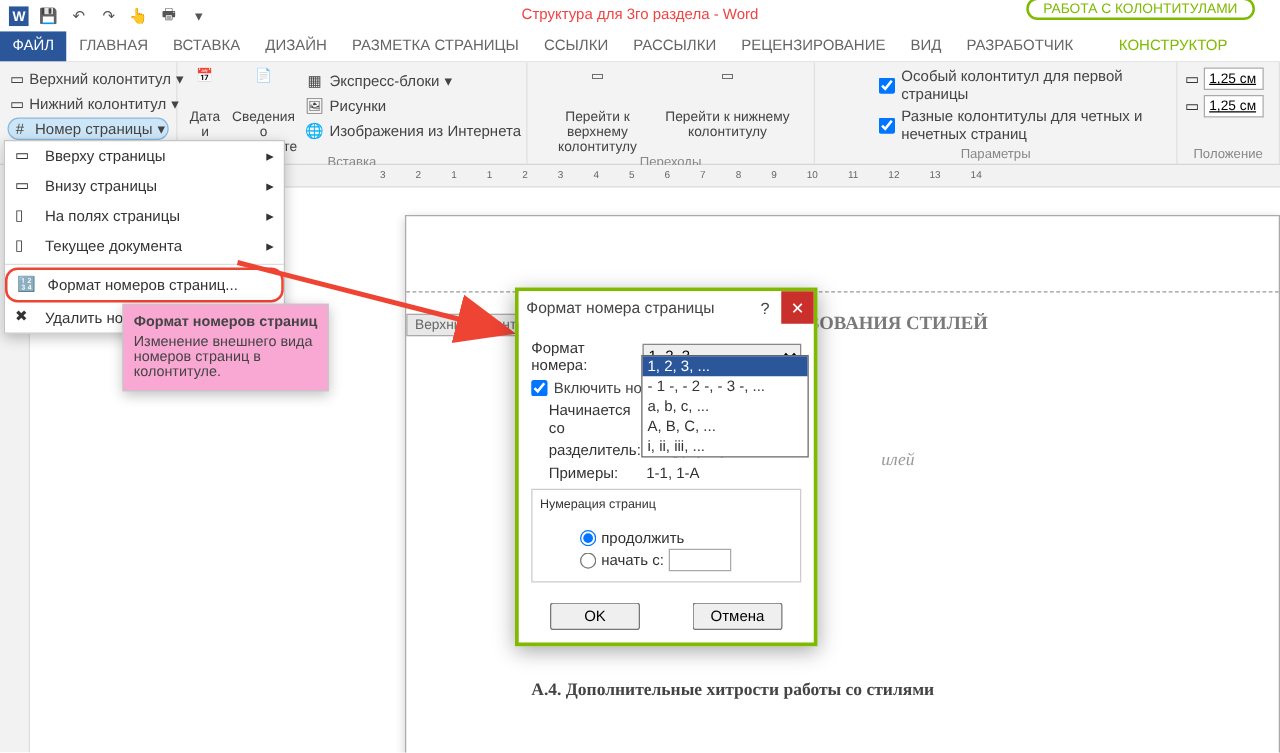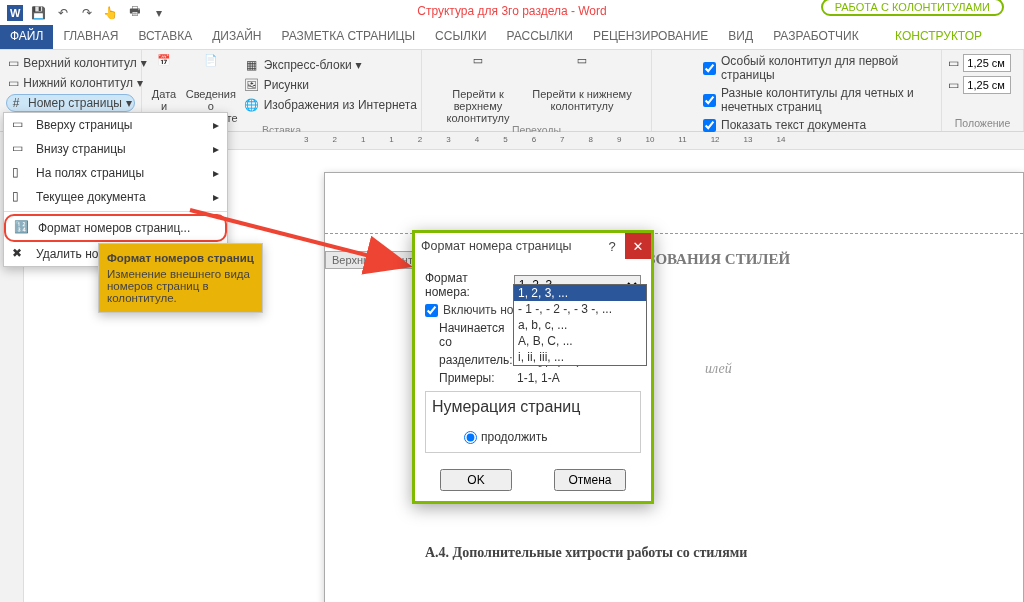--- a/index.html
+++ b/index.html
@@ -18,41 +18,41 @@
   .rgroup { border-right:1px solid #e0e0e0; padding:4px 6px 2px 6px; display:flex; flex-direction:column; justify-content:space-between; }
   .rgroup .gname { text-align:center; font-size:10.5px; color:#888; }
   .rstack { display:flex; flex-direction:column; gap:2px; }
   .ritem { display:flex; align-items:center; gap:4px; font-size:12px; color:#444; padding:1px 2px; white-space:nowrap; }
   .ritem .ic { width:16px; height:16px; display:inline-flex; align-items:center; justify-content:center; }
   .hl-red { border:2px solid #e43; border-radius:10px; }
   .bigbtn { display:flex; flex-direction:column; align-items:center; width:64px; font-size:11px; text-align:center; color:#444; gap:2px; }
   .bigbtn .bi { width:32px; height:32px; }
   .chk { display:flex; align-items:center; gap:5px; font-size:12px; color:#444;margin-left:45px; }
   .spin { display:flex; align-items:center; gap:4px; }
-  .spin input { width:48px; height:18px; font-size:11px; text-align:left; padding:0 3px; border:1px solid #aaa; }
+  .spin input { width:48px; height:18px; font-size:11px; text-align:left; padding:0 3px; border:1px solid #aaa;text-decoration:underline; }
 
   .docarea { display:flex; height: calc(602px - 25px - 25px - 82px); position:relative; background:#fff; }
   .rulerV { width:24px; background:#f2f2f2; border-right:1px solid #ddd; position:relative; }
   .rulerH { height:18px; background:#f2f2f2; border-bottom:1px solid #ddd; position:relative; margin-left:0; font-size:8px; color:#777; overflow:hidden; }
   .page { position:absolute; left:300px; top:40px; width:700px; height:520px; background:#fff; border:1px solid #aaa; box-shadow:0 2px 8px rgba(0,0,0,.2); }
   .hdr-sep { position:absolute; left:0; right:0; top:60px; border-top:1px dashed #999; }
   .hdr-tag { position:absolute; left:0; top:78px; background:#e8e8e8; border:1px solid #aaa; font-size:11px; padding:2px 6px; color:#666; }
   .hdr-title { position:absolute; left:220px; top:78px; font-family:"Times New Roman",serif; font-weight:bold; color:#7a7a7a; font-size:15px; }
   .bodytext { position:absolute; font-family:"Times New Roman",serif; color:#999; font-size:14px; font-style:italic; }
   .heading4 { position:absolute; font-family:"Times New Roman",serif; color:#444; font-size:14px; font-weight:bold; }
 
   
   .menu { position:absolute; left:3px; top:200px; width:225px; background:#fff; border:1px solid #c6c6c6; box-shadow:0 3px 10px rgba(0,0,0,.25); z-index:20; }
   .menuitem { display:flex; align-items:center; gap:8px; padding:4px 8px; font-size:12px; color:#333; }
   .menuitem .ic { width:16px; height:16px; }
   .mi-hl { border:2px solid #e43; border-radius:10px; }
   .menu hr { border:none; border-top:1px solid #ddd; margin:2px 0; }
 
   
-  .tooltip { position:absolute; left:98px; top:336px; width:165px; background:#eab308; border:1px solid #c6c6c6; box-shadow:0 3px 10px rgba(0,0,0,.25); padding:8px; z-index:21; font-size:11.5px; color:#444; }
+  .tooltip { position:absolute; left:98px; top:336px; width:165px; background:#f9a8d4; border:1px solid #c6c6c6; box-shadow:0 3px 10px rgba(0,0,0,.25); padding:8px; z-index:21; font-size:11.5px; color:#444; }
   .tooltip .tt-title { font-weight:bold; margin-bottom:4px; }
 
   
   .dialog { position:absolute; left:412px; top:230px; width:242px; background:#fff; border:3px solid #7fba00; box-shadow:0 4px 16px rgba(0,0,0,.35); z-index:30; }
   .dlg-title { height:26px; background:#fff; display:flex; align-items:center; padding:0 6px; font-size:12.5px; color:#444; }
   .dlg-btns { position:absolute; right:0; top:0; display:flex; }
   .dlg-btn { width:26px; height:26px; display:flex; align-items:center; justify-content:center; font-size:13px; color:#444; }
   .dlg-close { background:#c9302c; color:#fff; }
   .dlg-body { padding:8px 10px; font-size:12px; }
   .dlg-row { display:flex; align-items:center; margin:4px 0; gap:6px; }
@@ -162,24 +162,20 @@
 
   <div class="rgroup" style="width:290px">
     <div class="rstack" style="gap:4px">
       <label class="chk">
           <input type="checkbox" checked="" style="">
           <span>Особый колонтитул для первой страницы</span>
         </label>
       <label class="chk">
           <input type="checkbox" checked="" style="">
           <span>Разные колонтитулы для четных и нечетных страниц</span>
-        </label>
-      <label class="chk">
-          <input type="checkbox" checked="" style="">
-          <span>Показать текст документа</span>
         </label>
     </div>
     <div class="gname">Параметры</div>
   </div>
 
   <div class="rgroup" style="flex:1">
     <div class="rstack" style="gap:4px">
       <div class="spin">
           <span class="ic">▭</span>
           <input value="1,25 см" style="">
@@ -303,24 +299,29 @@
       </label>
     <div class="dlg-row">
         <label style="padding-left:14px">Начинается со</label>
       </div>
     <div class="dlg-row"><label style="padding-left:14px">разделитель:</label><span>-</span>&nbsp;<span>(дефис)</span></div>
     <div class="dlg-row">
         <label style="padding-left:14px">Примеры:</label>
         <span>1-1, 1-A</span>
       </div>
     <fieldset class="num">
-      <div style="font-size:16px; margin-bottom:14px">Нумерация страниц</div>
+      <div style="font-size:10px; margin-bottom:14px">Нумерация страниц</div>
       <label class="radio">
           <input type="radio" name="num" checked="" style="">
           <span>продолжить</span>
         </label>
+      <label class="radio">
+          <input type="radio" name="num" style="">
+          <span>начать с:</span> 
+          <input type="text" style="width: 50px; height: 18px; border: 1px solid rgb(170, 170, 170);">
+        </label>
     </fieldset>
   </div>
   <div class="dlg-foot">
     <button>OK</button>
     <button>Отмена</button>
   </div>
 </div>
 
 </body></html>

